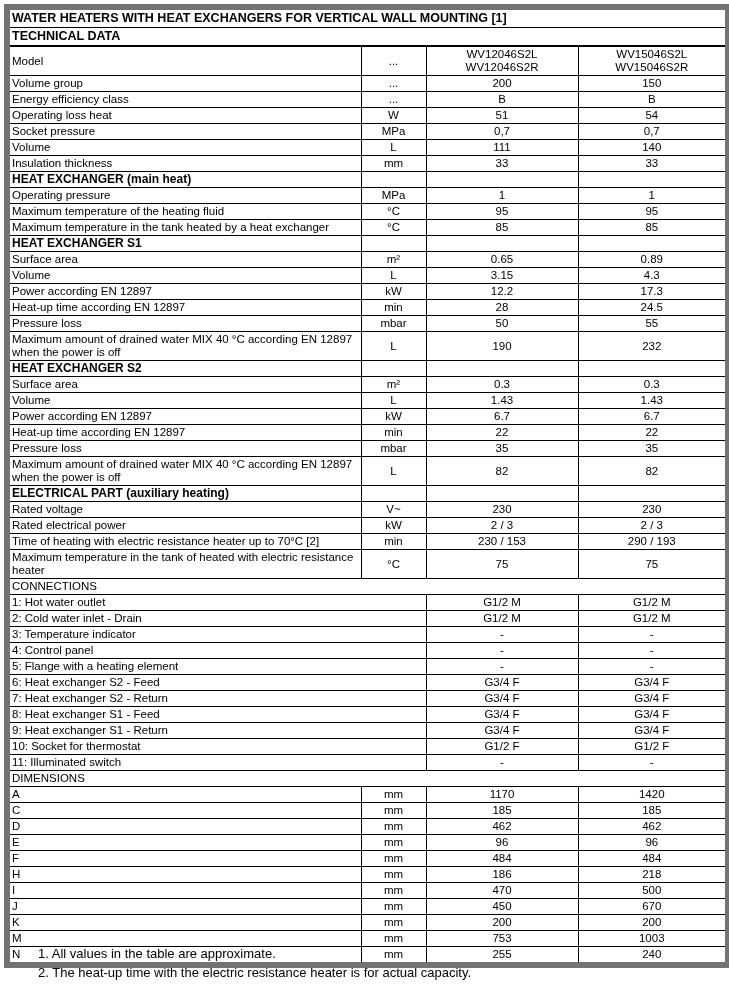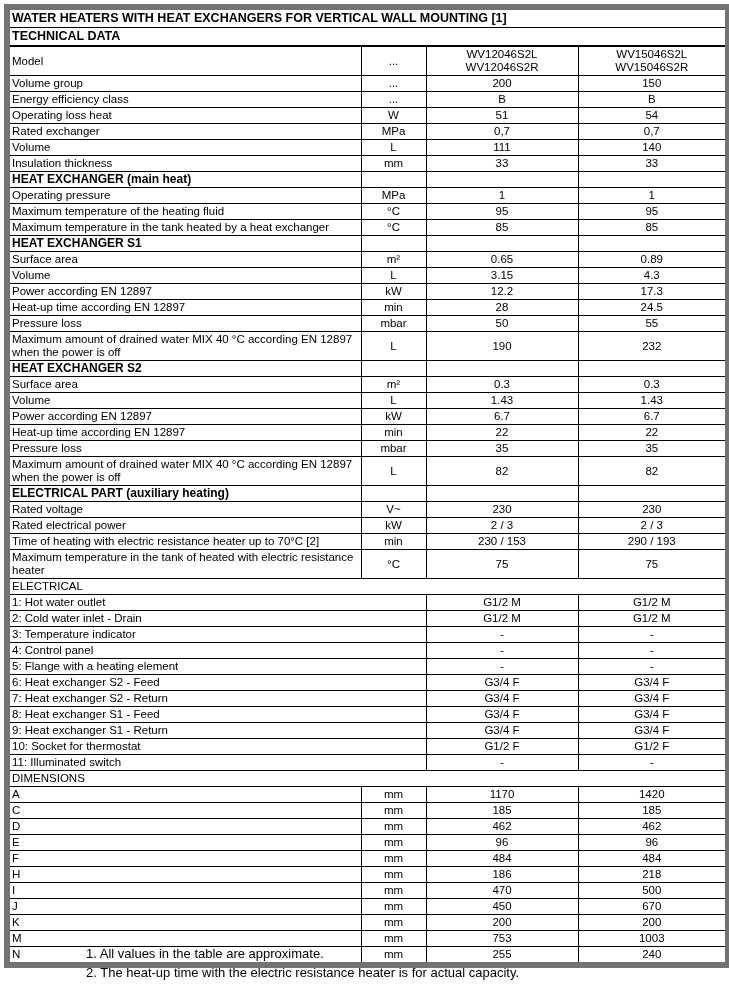--- a/index.html
+++ b/index.html
@@ -40,21 +40,20 @@
   tr.tall td { height:28px; }
   td.label { text-align:left; }
   td.center { text-align:center; }
   td.unit-top { vertical-align:top; }
 
   .footnotes {
     position:absolute;
     left:38px; top:944px;
     font-size:13px;
     line-height:19px;
-    margin-left:48px;
   }
 </style>
 </head>
 <body>
 
 <div class="sheet">
   <table class="spec">
     <colgroup>
       <col style="width:354px">
       <col style="width:65px">
@@ -88,21 +87,21 @@
           <td class="center">B</td>
           <td class="center">B</td>
         </tr>
         <tr class="data">
           <td class="label">Operating loss heat</td>
           <td class="center">W</td>
           <td class="center">51</td>
           <td class="center">54</td>
         </tr>
         <tr class="data">
-          <td class="label">Rated exchanger</td>
+          <td class="label">Socket pressure</td>
           <td class="center">MPa</td>
           <td class="center">0,7</td>
           <td class="center">0,7</td>
         </tr>
         <tr class="data">
           <td class="label">Volume</td>
           <td class="center">L</td>
           <td class="center">111</td>
           <td class="center">140</td>
         </tr>
@@ -244,21 +243,21 @@
           <td class="center">230 / 153</td>
           <td class="center">290 / 193</td>
         </tr>
         <tr class="data tall">
           <td class="label">Maximum temperature in the tank of heated with electric resistance heater</td>
           <td class="center unit-top">°C</td>
           <td class="center">75</td>
           <td class="center">75</td>
         </tr>
         <tr class="header">
-          <td class="label" colspan="4">ELECTRICAL</td>
+          <td class="label" colspan="4">CONNECTIONS</td>
         </tr>
         <tr class="connection">
           <td class="label" colspan="2">1: Hot water outlet</td>
           <td class="center">G1/2 M</td>
           <td class="center">G1/2 M</td>
         </tr>
         <tr class="connection">
           <td class="label" colspan="2">2: Cold water inlet - Drain</td>
           <td class="center">G1/2 M</td>
           <td class="center">G1/2 M</td>

